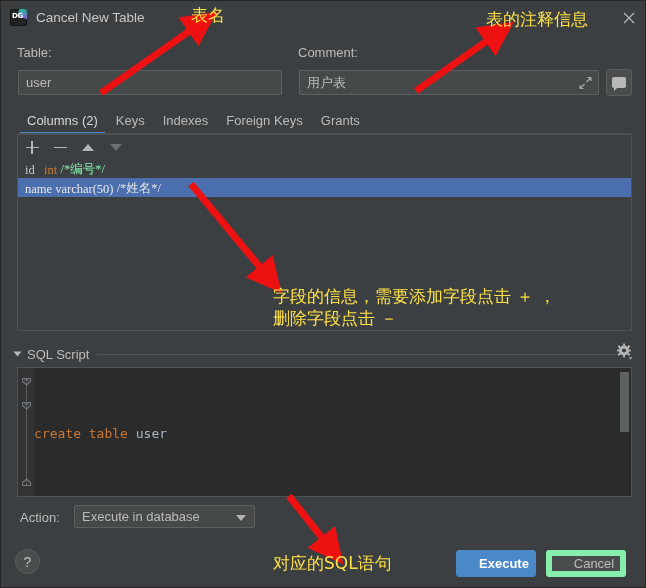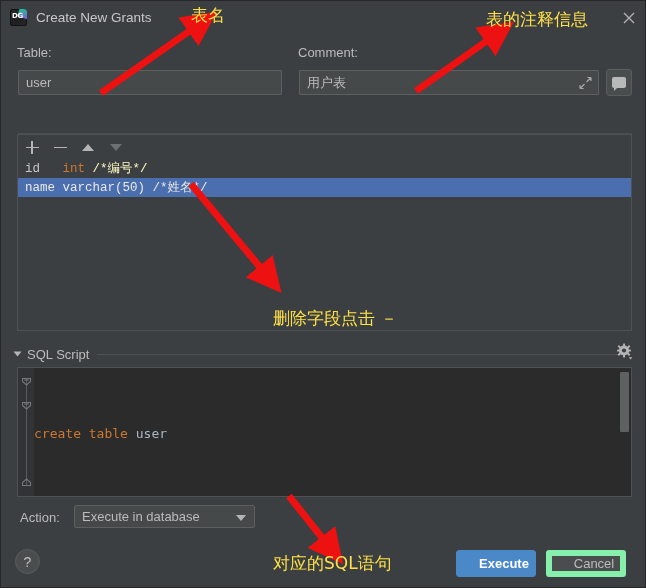--- a/index.html
+++ b/index.html
@@ -219,31 +219,31 @@
   .col-list {
     position: absolute;
     left: 0; top: 24px;
     right: 0; bottom: 0;
     background: #3c3f41;
     overflow: hidden;
   }
   .col-row {
     height: 19px;
     display: flex;
-    align-items: center;
+    align-items: flex-end;
     padding-left: 7px;
-    font-family: Liberation Mono, monospace;
+    font-family: Liberation Serif, serif;
     font-size: 12.5px;
     white-space: pre;
     cursor: pointer;
   }
   .col-row.selected { background: #4b6eaf; }
   .c-name    { color: #c7c7c7; }
   .c-type    { color: #cc7832; }
-  .c-comment { color: #fef9c3; }
+  .c-comment { color: #86efac; }
   .col-row.selected .c-name,
   .col-row.selected .c-type,
   .col-row.selected .c-comment { color: #e8e8e8; }
 
   
   .sql-header {
     position: absolute;
     left: 14px; top: 344px;
     width: 617px; height: 18px;
     display: flex;
@@ -410,21 +410,21 @@
     pointer-events: none;
   }
 </style>
 </head>
 <body>
 
 <div id="app">
 
   <div class="titlebar">
     <div class="dg-logo"></div>
-    <div class="title-text">Create New Grants</div>
+    <div class="title-text">Cancel New Table</div>
     <div class="close-btn">
       <svg width="20" height="20" viewBox="0 0 20 20">
         <path d="M5 5 L15 15 M15 5 L5 15" stroke="#b0b0b0" stroke-width="1.4" fill="none"></path>
       </svg>
     </div>
   </div>
 
   <div class="field-label lbl-table">Table:</div>
   <div class="txtfield fld-table">
     <span>user</span>
@@ -437,20 +437,27 @@
       <svg width="13" height="13" viewBox="0 0 13 13">
         <path d="M12 1 L7.5 5.5 M12 1 L12 4.6 M12 1 L8.4 1" stroke="#a8a8a8" stroke-width="1.2" fill="none"></path>
         <path d="M1 12 L5.5 7.5 M1 12 L1 8.4 M1 12 L4.6 12" stroke="#a8a8a8" stroke-width="1.2" fill="none"></path>
       </svg>
     </span>
   </div>
   <div class="comment-btn">
     <span class="bubble"></span>
   </div>
 
+  <div class="tabs">
+    <div class="tab active">Columns (2)</div>
+    <div class="tab">Keys</div>
+    <div class="tab">Indexes</div>
+    <div class="tab">Foreign Keys</div>
+    <div class="tab">Grants</div>
+  </div>
   <div class="tabs-underline"></div>
 
   <div class="cols-panel">
     <div class="cols-toolbar">
       <div class="tb-btn">
           <span class="tb-plus"></span>
         </div>
       <div class="tb-btn">
           <span class="tb-minus"></span>
         </div>
@@ -542,16 +549,17 @@
       </marker>
     </defs>
     <line x1="100" y1="92" x2="200" y2="22" stroke="#ee1111" stroke-width="7" marker-end="url(#ah)"></line>
     <line x1="415" y1="90" x2="497" y2="32" stroke="#ee1111" stroke-width="7" marker-end="url(#ah)"></line>
     <line x1="190" y1="183" x2="268" y2="277" stroke="#ee1111" stroke-width="7" marker-end="url(#ah)"></line>
     <line x1="288" y1="495" x2="330" y2="548" stroke="#ee1111" stroke-width="7" marker-end="url(#ah)"></line>
   </svg>
 
   <div class="anno-text" style="left:190px; top:3px;">表名</div>
   <div class="anno-text" style="left:485px; top:7px;">表的注释信息</div>
+  <div class="anno-text" style="left:272px; top:284px;">字段的信息，需要添加字段点击 ＋ ，</div>
   <div class="anno-text" style="left:272px; top:306px;">删除字段点击 －</div>
   <div class="anno-text" style="left:272px; top:551px;">对应的SQL语句</div>
 
 </div>
 
 </body></html>

